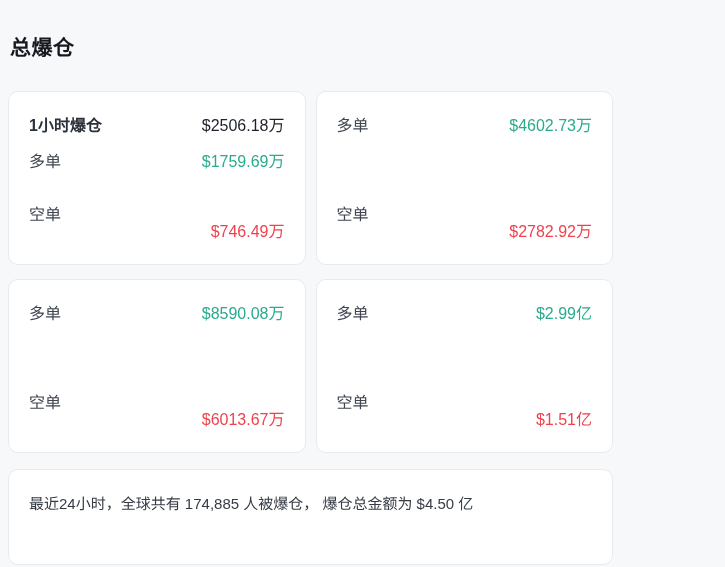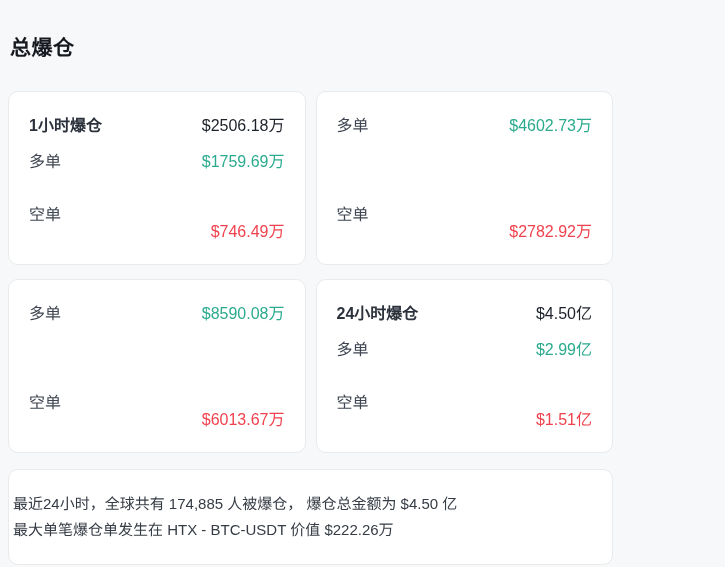--- a/index.html
+++ b/index.html
@@ -53,21 +53,21 @@
     line-height:1.2;
   }
   .row .label{color:var(--text-label);font-weight:400;}
   .row.head .label{color:#2c323c;font-weight:600;}
   .row .value{font-weight:400;color:var(--text-dark);}
   .row .value.green{color:var(--green);margin-left:21px;}
   .row .value.red{color:var(--red);margin-top:34px;}
   .summary-card{
     margin-top:16px;
     height:96px;
-    padding:21px 4px;
+    padding:21px 20px;
     font-size:15px;
     line-height:26px;
     color:#363c45;
   }
   .summary-card p{white-space:nowrap;}
 </style>
 </head>
 <body>
 
 <div class="page">
@@ -107,34 +107,29 @@
         <span class="label">多单</span>
         <span class="value green">$8590.08万</span>
       </div>
       <div class="row">
         <span class="label">空单</span>
         <span class="value red">$6013.67万</span>
       </div>
     </section>
 
     <section class="card stat-card">
-      <div class="row head">
-        <span class="label">24小时爆仓</span>
-        <span class="value">$4.50亿</span>
-      </div>
       <div class="row">
         <span class="label">多单</span>
         <span class="value green">$2.99亿</span>
       </div>
       <div class="row">
         <span class="label">空单</span>
         <span class="value red">$1.51亿</span>
       </div>
     </section>
 
   </div>
 
   <section class="card summary-card">
     <p>最近24小时，全球共有 174,885 人被爆仓， 爆仓总金额为 $4.50 亿</p>
-    <p>最大单笔爆仓单发生在 HTX - BTC-USDT 价值 $222.26万</p>
   </section>
 
 </div>
 
 </body></html>

